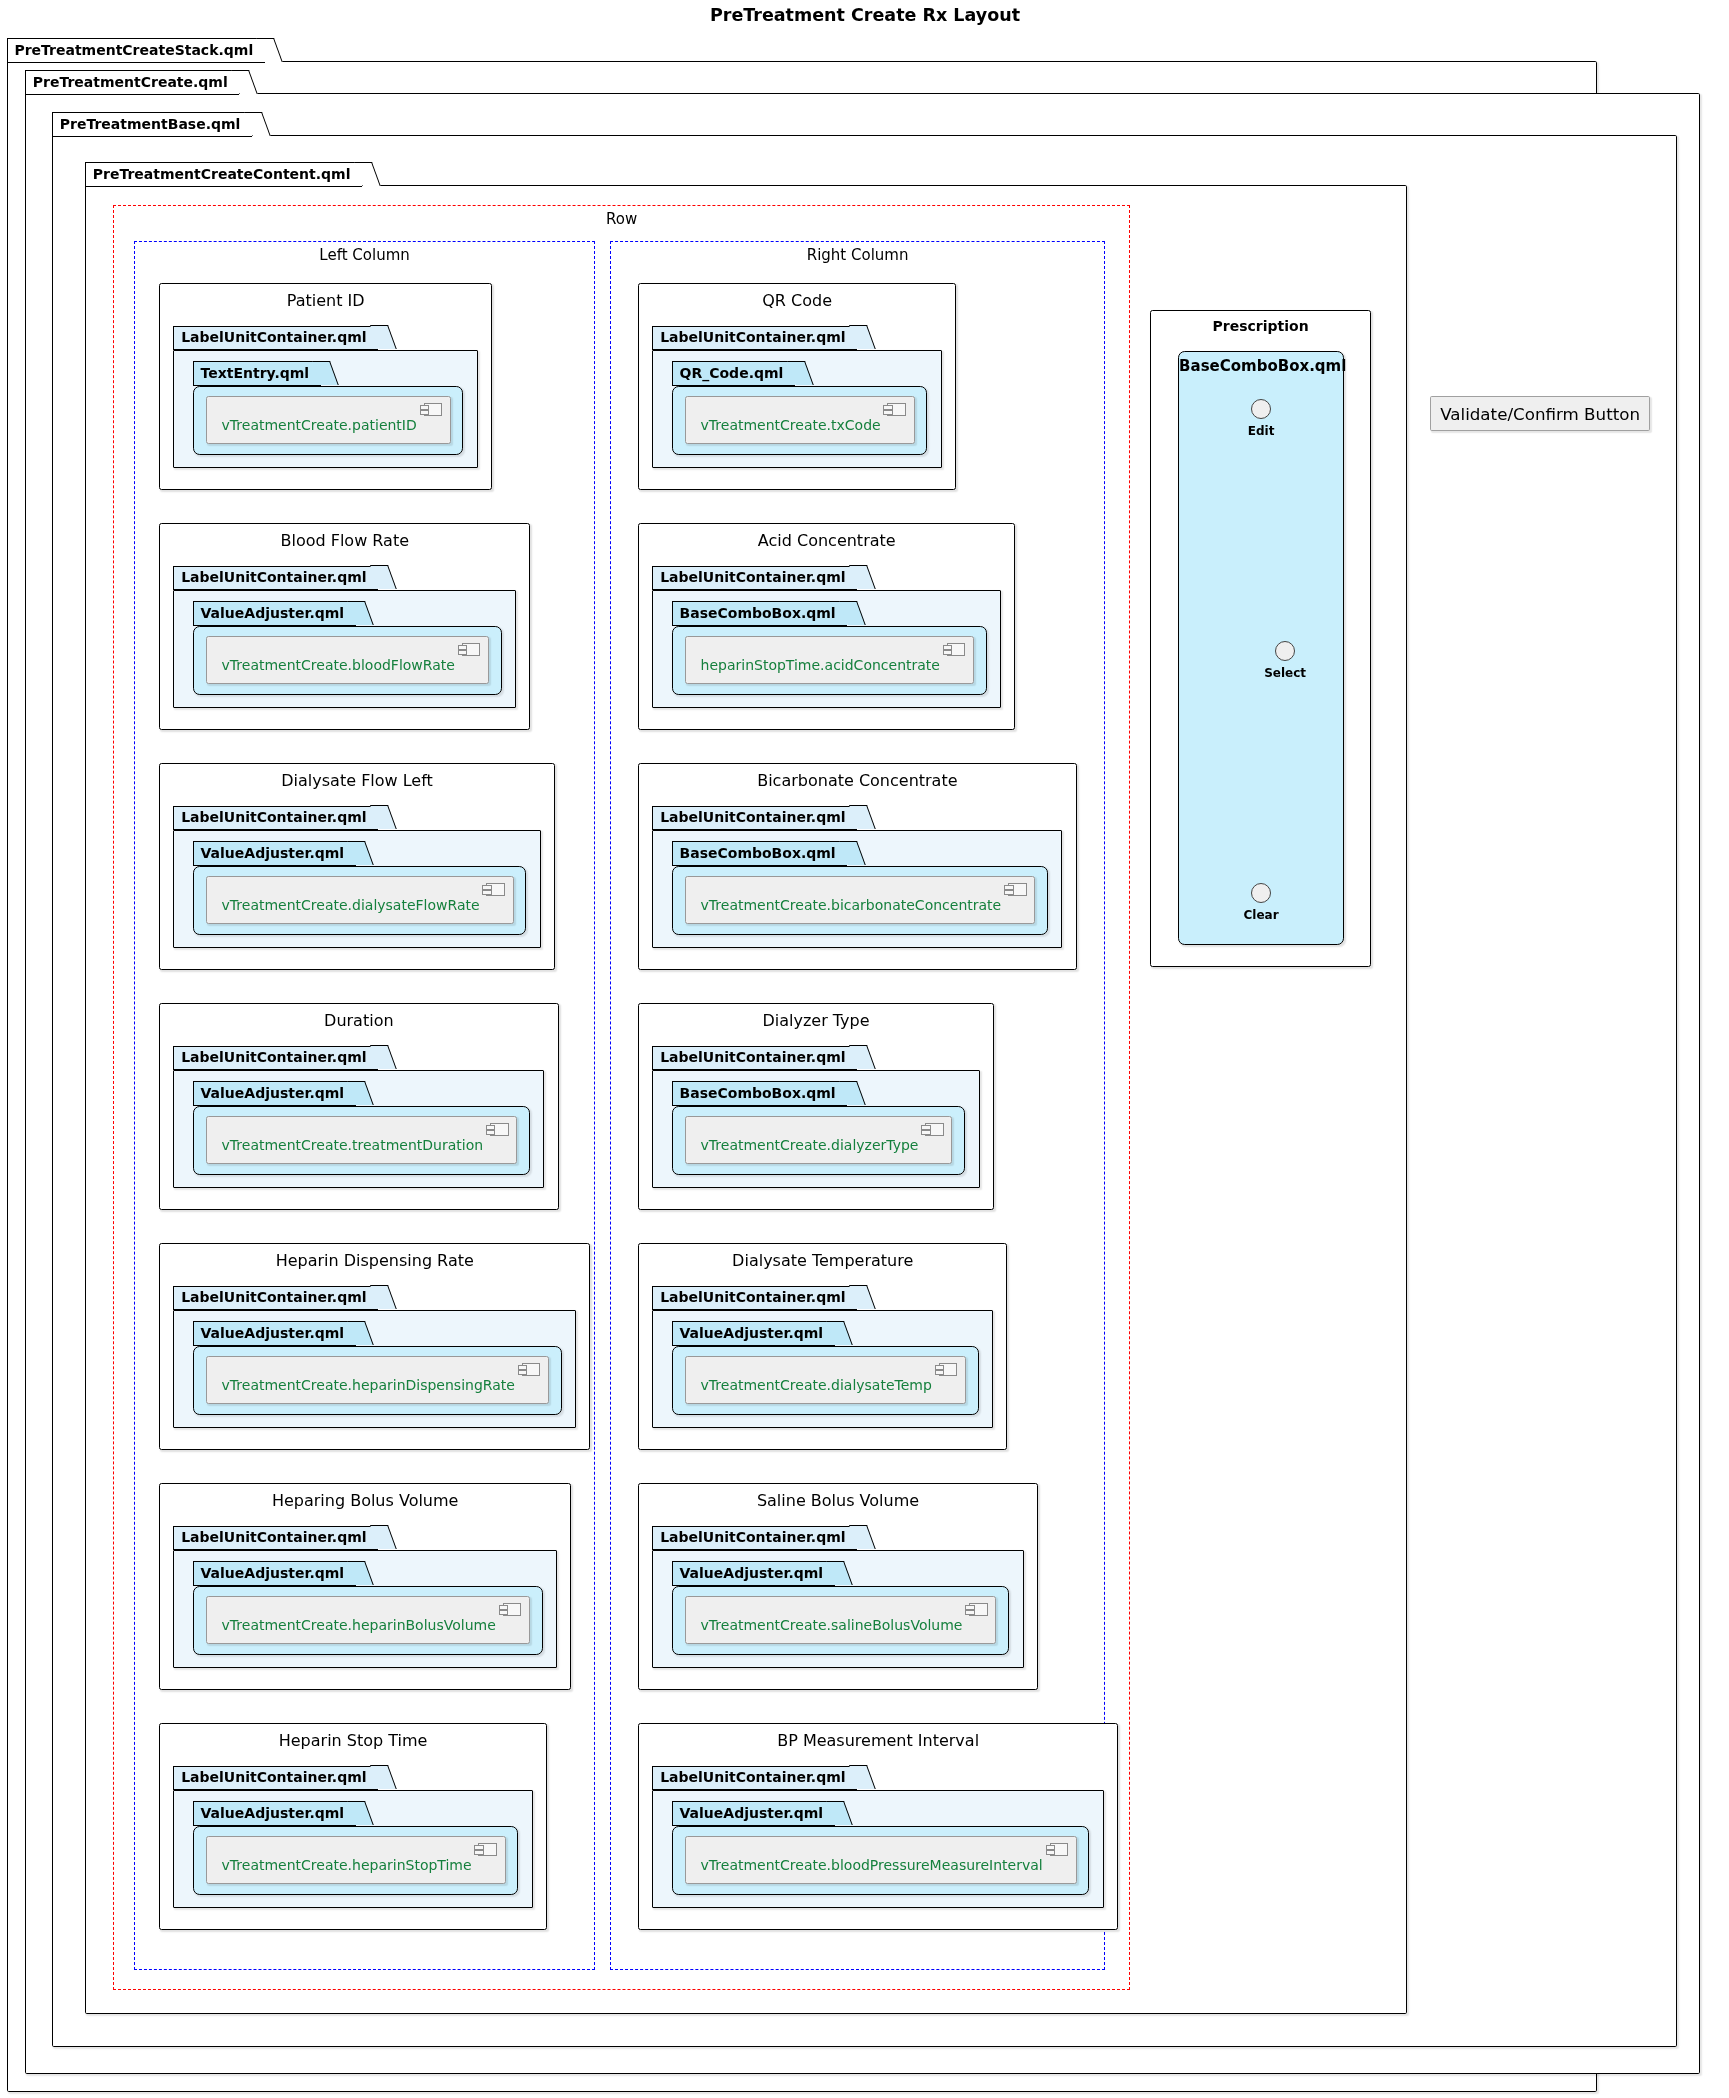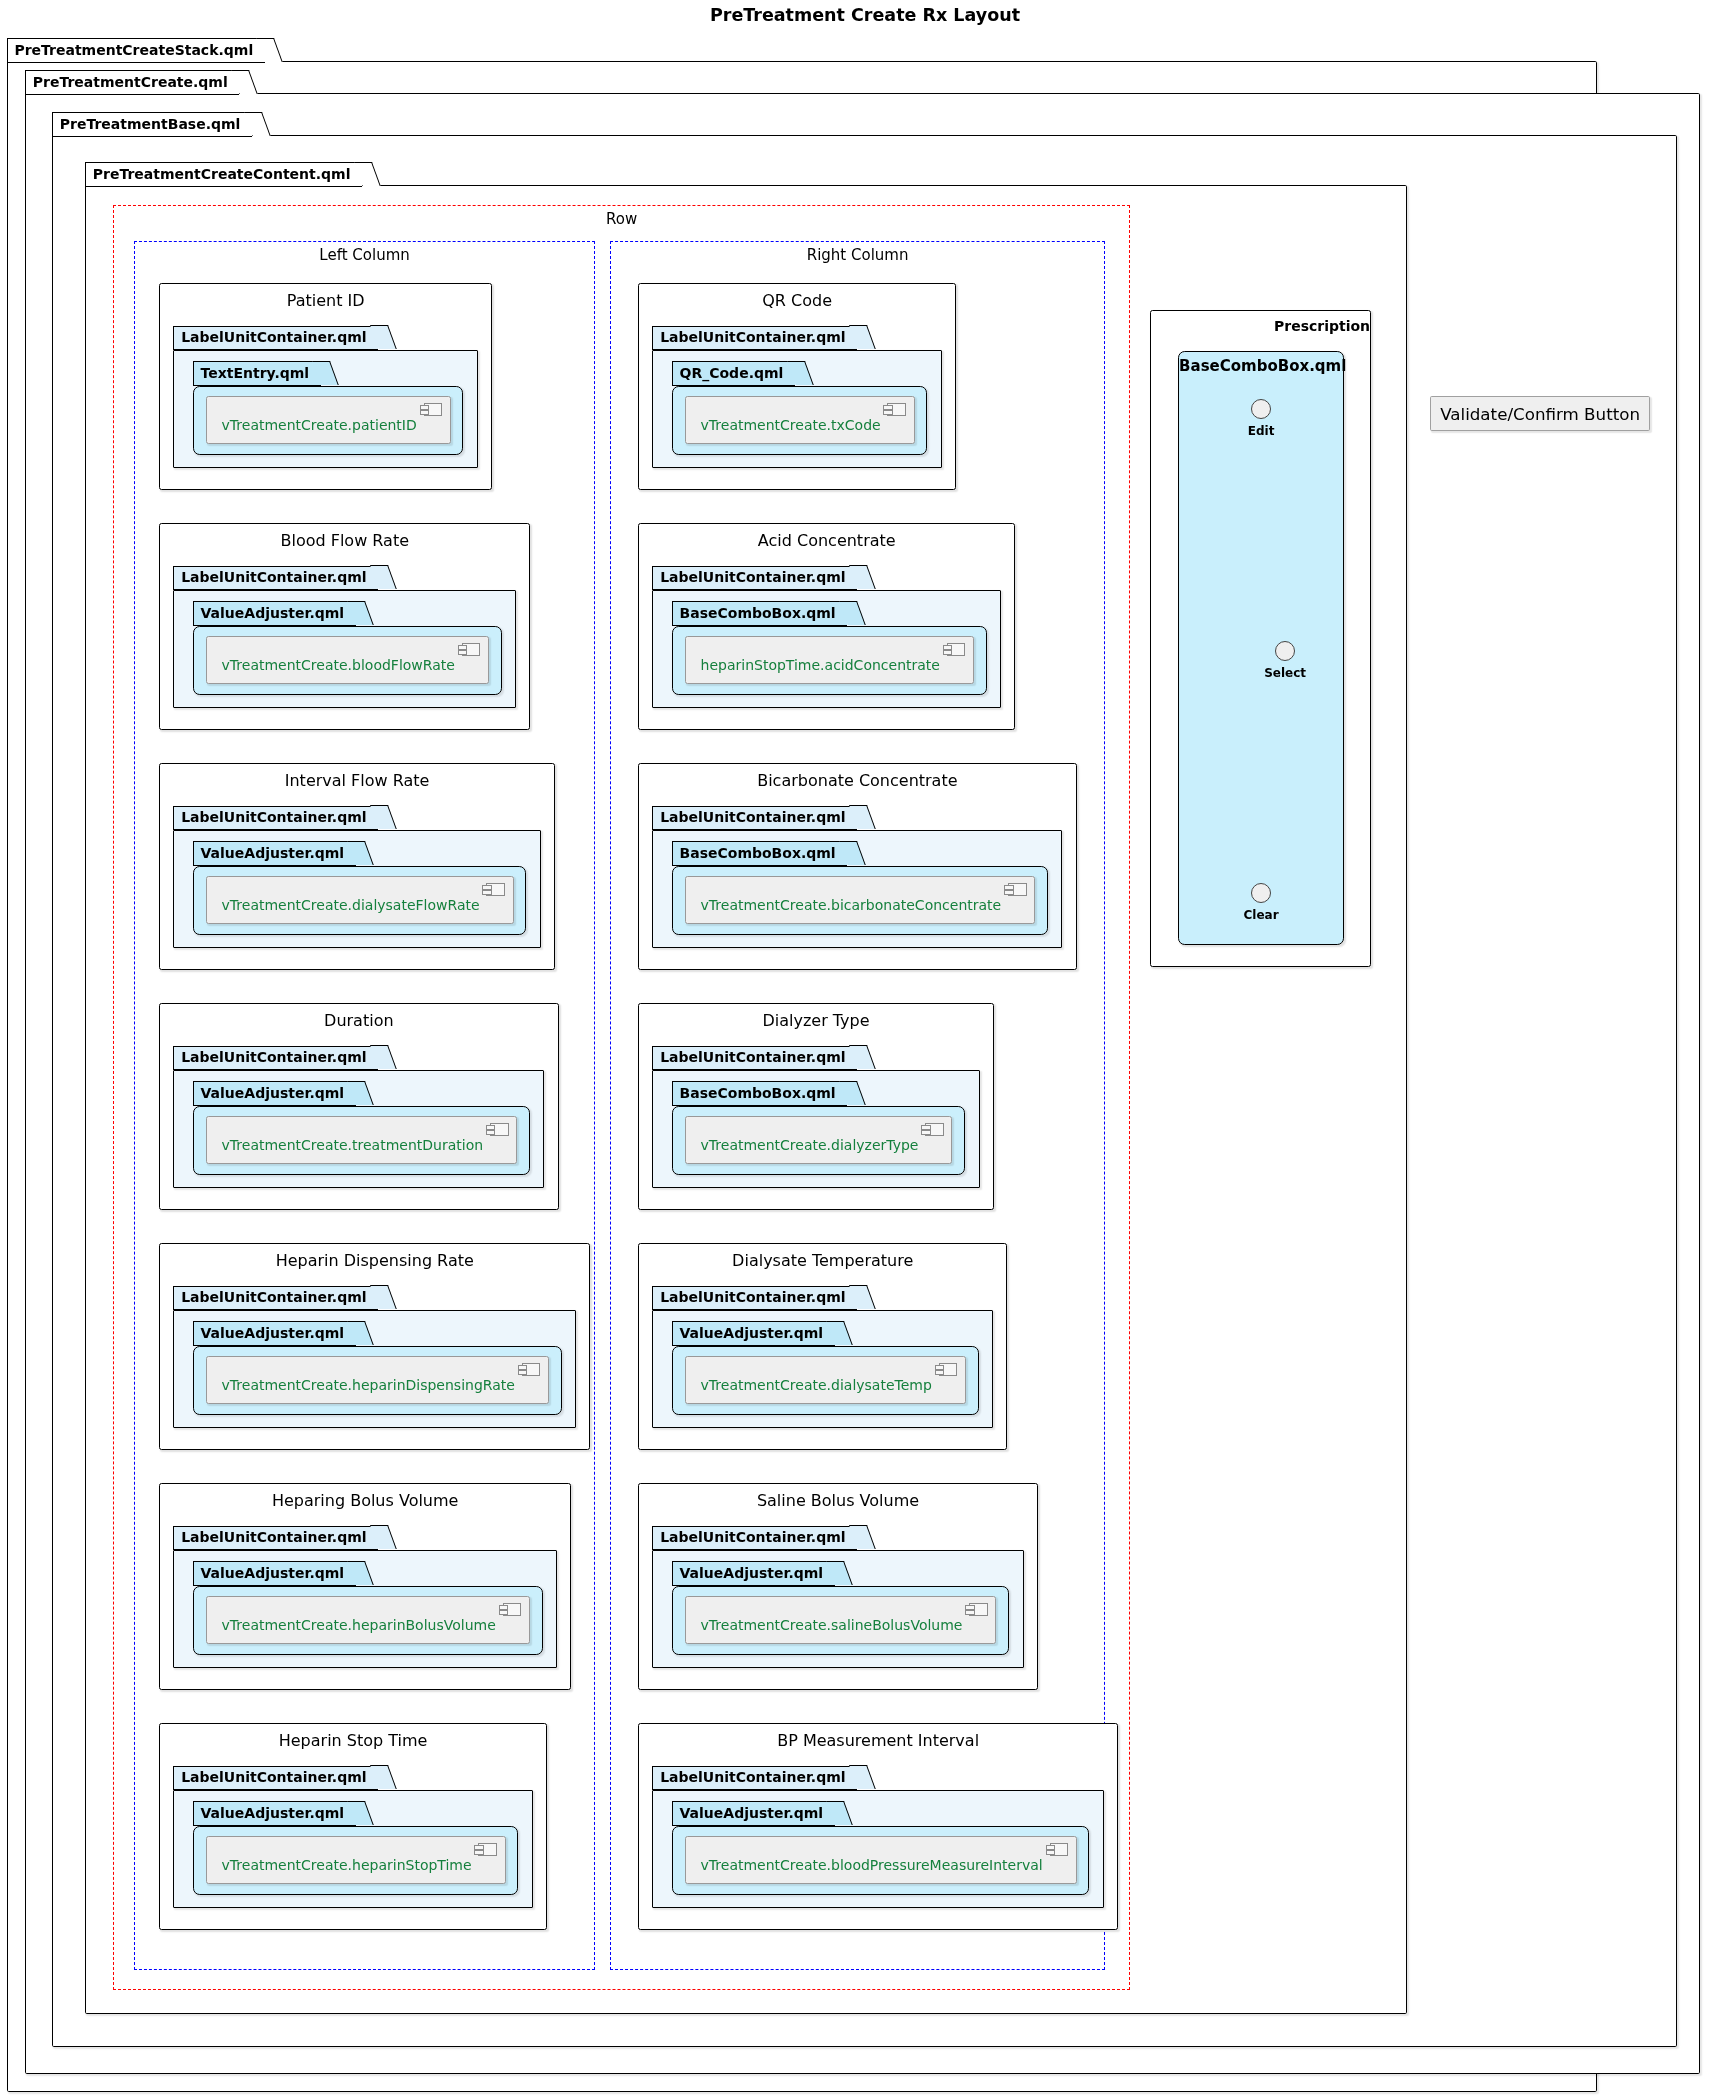--- a/index.html
+++ b/index.html
@@ -66,21 +66,21 @@
   .comp-icon { position:absolute; top:5.8px; right:7.5px; width:16.7px; height:11.7px;
     border:1.3px solid #8a8a8a; background:#F7F7F7; }
   .comp-icon i { position:absolute; left:-5px; width:7.5px; height:2.9px;
     border:1.3px solid #8a8a8a; background:#F7F7F7; display:block; }
   .comp-icon i.pa { top:1.3px; } .comp-icon i.pb { top:6.3px; }
   
   .prescription {
     position:absolute; background:#fff; border:1.3px solid #000; border-radius:2.5px;
     box-shadow:1.7px 1.7px 1.7px rgba(0,0,0,0.12);
   }
-  .prescription-title { text-align:right; font-size:14px; font-weight:bold; margin-top:6.7px; }
+  .prescription-title { text-align:center; font-size:14px; font-weight:bold; margin-top:6.7px; }
   .combo-box {
     position:absolute; left:27px; top:40px; width:164px; height:592px;
     background:#C9EFFC; border:1.3px solid #000; border-radius:6.7px;
     box-shadow:1.7px 1.7px 1.7px rgba(0,0,0,0.12);
   }
   .combo-title { text-align:center; font-size:15px; font-weight:bold; margin-top:5px; }
   .combo-option { position:absolute; left:0; right:0; text-align:center; }
   .combo-circle {
     width:18.4px; height:18.4px; border-radius:50%; background:#EFEFEF;
     border:1.3px solid #444; margin:0 auto 5px auto;
@@ -156,21 +156,21 @@
                               <i class="pb"></i>
                             </span>
               <span>vTreatmentCreate.bloodFlowRate</span>
             </div>
           </div>
         </div>
       </div>
     </div>
   </div>
                 <div class="fieldbox">
-    <div class="fieldbox-title">Interval Flow Rate</div>
+    <div class="fieldbox-title">Dialysate Flow Left</div>
     <div class="inframe">
       <div class="ftab luc-tab">LabelUnitContainer.qml</div>
       <div class="luc-body">
         <div class="inframe" style="margin-top:0">
           <div class="ftab widget-tab">ValueAdjuster.qml</div>
           <div class="widget-body">
             <div class="component">
               <span class="comp-icon">
                               <i class="pa"></i>
                               <i class="pb"></i>

